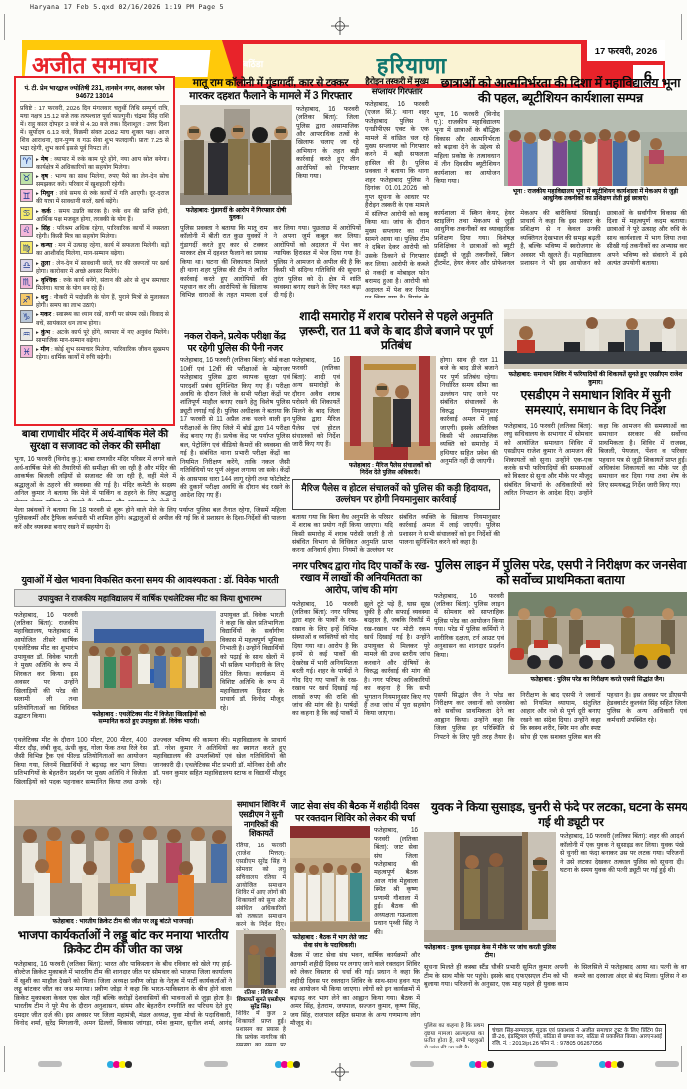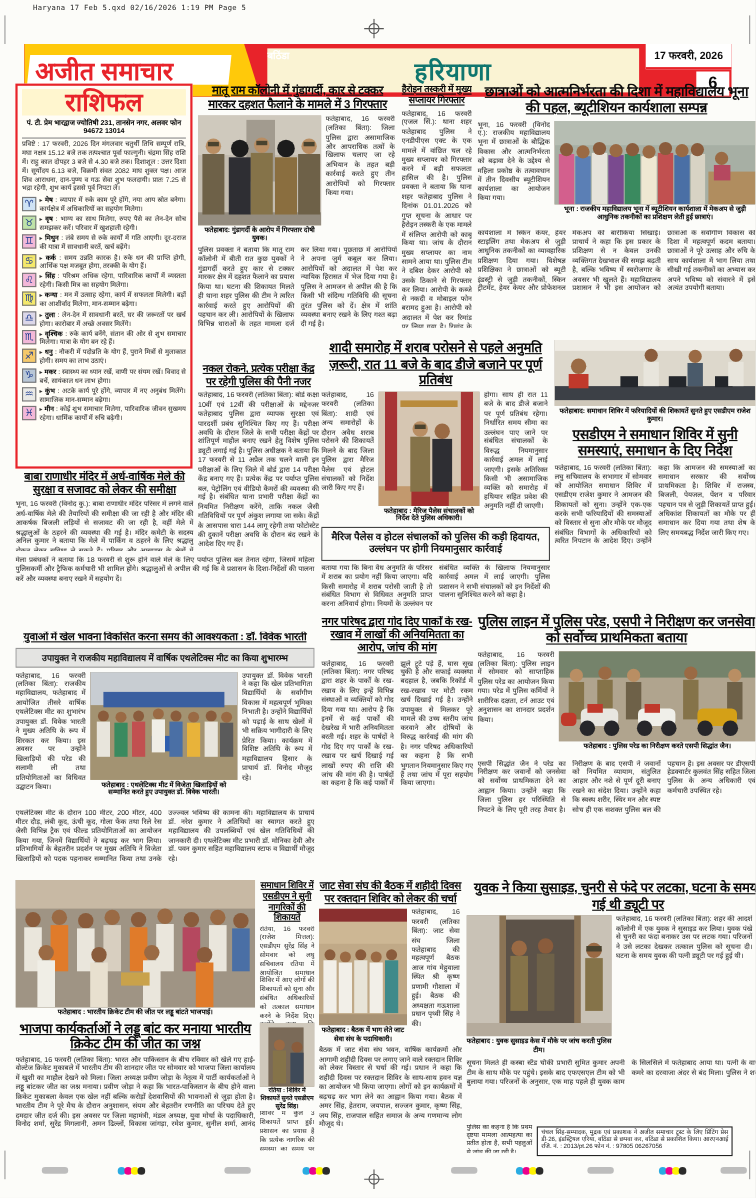--- a/index.html
+++ b/index.html
@@ -1,36 +1,36 @@
 <!DOCTYPE html>
 <html><head>
 <meta charset="utf-8">
 <style>
   html,body{margin:0;padding:0;background:#e9e9e6;}
   .page{position:relative;width:687px;height:1089px;background:#fcfcf9;margin:0 auto;
         font-family:"Liberation Sans","DejaVu Sans",sans-serif;color:#111;overflow:hidden;}
   .abs{position:absolute;}
   .art{overflow:hidden;}
-  .hl{font-weight:800;color:#0b0b0b;text-align:center;line-height:1.22;margin:0 0 3px 0;letter-spacing:-.2px;text-decoration:underline;}
+  .hl{font-weight:800;color:#0b0b0b;text-align:center;line-height:1.22;margin:0 0 3px 0;letter-spacing:-.2px;}
   .body-txt{font-size:6.4px;line-height:1.32;text-align:justify;color:#1c1c1c;overflow:hidden;}
   .c2{column-count:2;column-gap:6px;}
   .c3{column-count:3;column-gap:6px;}
   .cap{font-size:6.1px;font-weight:700;text-align:center;line-height:1.25;margin-top:1px;color:#000;}
   .row{display:flex;gap:4px;align-items:flex-start;}
   .photo{position:relative;overflow:hidden;background:#b3aa9c;width:100%;}
   .photo svg{display:block;width:100%;height:100%;}
   figure{margin:0;}
   
   .masthead{left:22px;top:40px;width:643px;height:48px;background:#e8232a;display:flex;align-items:stretch;}
   .logo-wrap{position:relative;width:215px;flex:0 0 auto;}
   .logo-yellow{position:absolute;inset:0;background:#ffc90a;clip-path:polygon(0 0,93% 0,100% 100%,0 100%);}
   .logo-band{position:absolute;left:4px;right:28px;top:10px;height:27px;background:#fff;transform:skewX(-6deg);}
   .logo-text{position:absolute;left:10px;top:8px;font-size:23px;font-weight:900;color:#e8232a;
              text-shadow:1px 1px 0 #fff,-1px -1px 0 #fff,1px -1px 0 #fff,-1px 1px 0 #fff;white-space:nowrap;}
-  .logo-city{position:absolute;right:-26px;top:4px;font-size:9px;font-weight:700;color:#fff;}
+  .logo-city{position:absolute;right:-26px;top:17px;font-size:9px;font-weight:700;color:#fff;}
   .mast-center{flex:1;display:flex;align-items:center;justify-content:center;margin:4px 6px;background:#faf3d3;}
   .mast-section{font-size:22px;font-weight:800;color:#0f766e;letter-spacing:1px;}
   .mast-right{flex:0 0 78px;display:flex;flex-direction:column;}
   .mast-date{background:#fff;color:#0a0a0a;font-weight:800;font-size:9.5px;text-align:center;padding:4px 0;border-bottom:2px solid #e8232a;}
   .mast-page{flex:1;display:flex;justify-content:flex-end;align-items:center;}
   .mast-page-box{background:#fff;width:30px;height:22px;margin-right:2px;display:flex;align-items:center;justify-content:center;
                  font-size:15px;font-weight:800;color:#0a0a0a;}
   
   .rash{left:14px;top:76px;width:161px;height:350px;border:2.5px solid #e8232a;background:#fffdf6;box-sizing:border-box;padding:3px 4px;}
   .rash-title{font-size:23px;font-weight:900;color:#e8232a;text-align:center;background:#fff6cf;line-height:1.05;margin:0;}
@@ -83,21 +83,20 @@
     </div>
     <div class="mast-right">
       <div class="mast-date">17 फरवरी, 2026</div>
       <div class="mast-page">
         <div class="mast-page-box">6</div>
       </div>
     </div>
   </header>
 
   <section class="abs rash">
-    <h1 class="rash-title">राशिफल</h1>
     <div class="rash-astro">पं. टी. प्रेम भारद्वाज ज्योतिषी 231, तानसेन नगर, अलवर फोन 94672 13014</div>
     <div class="rash-intro">प्रविष्टे : 17 फरवरी, 2026 दिन मंगलवार चतुर्थी तिथि सम्पूर्ण रात्रि, मघा नक्षत्र 15.12 बजे तक तत्पश्चात पूर्वा फाल्गुनी। चंद्रमा सिंह राशि में। राहु काल दोपहर 3 बजे से 4.30 बजे तक। दिशाशूल : उत्तर दिशा में। सूर्योदय 6.13 बजे, विक्रमी संवत 2082 माघ शुक्ल पक्ष। आज शिव आराधना, दान-पुण्य व गऊ सेवा शुभ फलदायी। प्रातः 7.25 से भद्रा रहेगी, शुभ कार्य इससे पूर्व निपटा लें।</div>
     <div class="sign-row">
         <span class="sign-icon" style="background: rgb(207, 227, 245);">♈</span>
         <div class="sign-text"><b class="sign-name">मेष</b> : <span>व्यापार में रुके काम पूरे होंगे, नया आय स्रोत बनेगा। कार्यक्षेत्र में अधिकारियों का सहयोग मिलेगा।</span></div>
       </div>
     <div class="sign-row">
         <span class="sign-icon" style="background: rgb(191, 227, 168);">♉</span>
         <div class="sign-text"><b class="sign-name">वृष</b> : <span>भाग्य का साथ मिलेगा, रुपए पैसे का लेन-देन सोच समझकर करें। परिवार में खुशहाली रहेगी।</span></div>
       </div>

